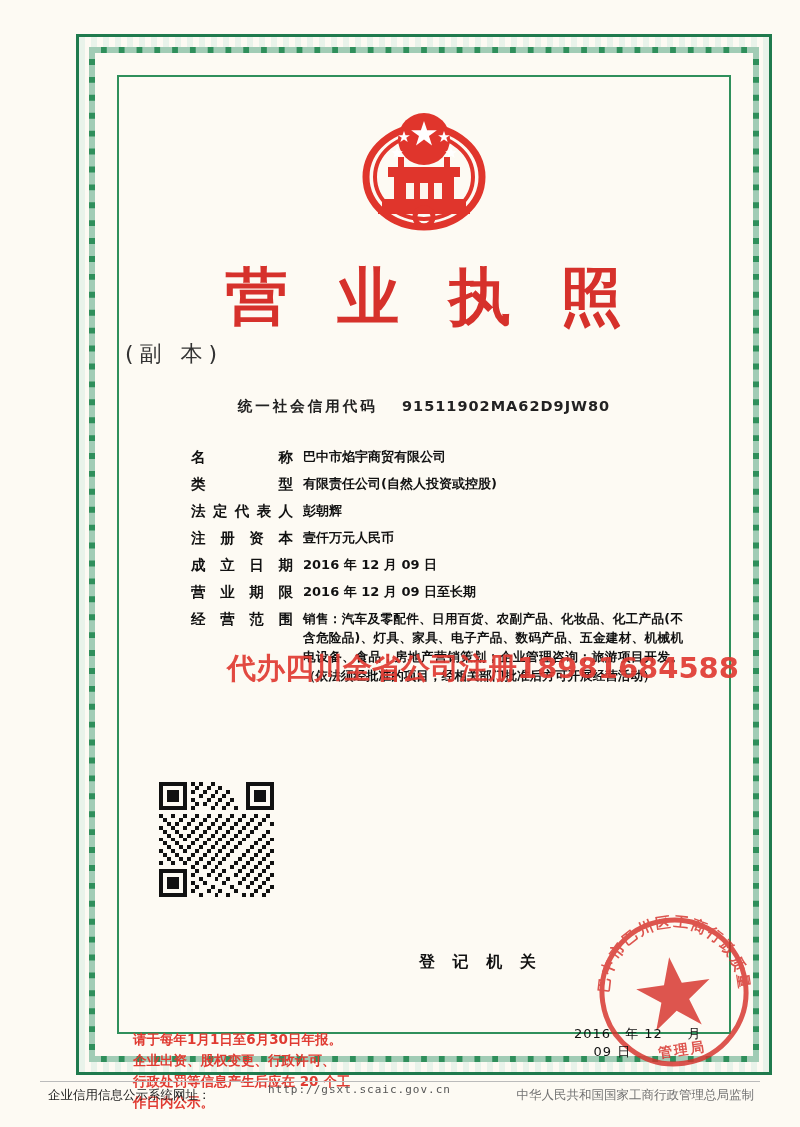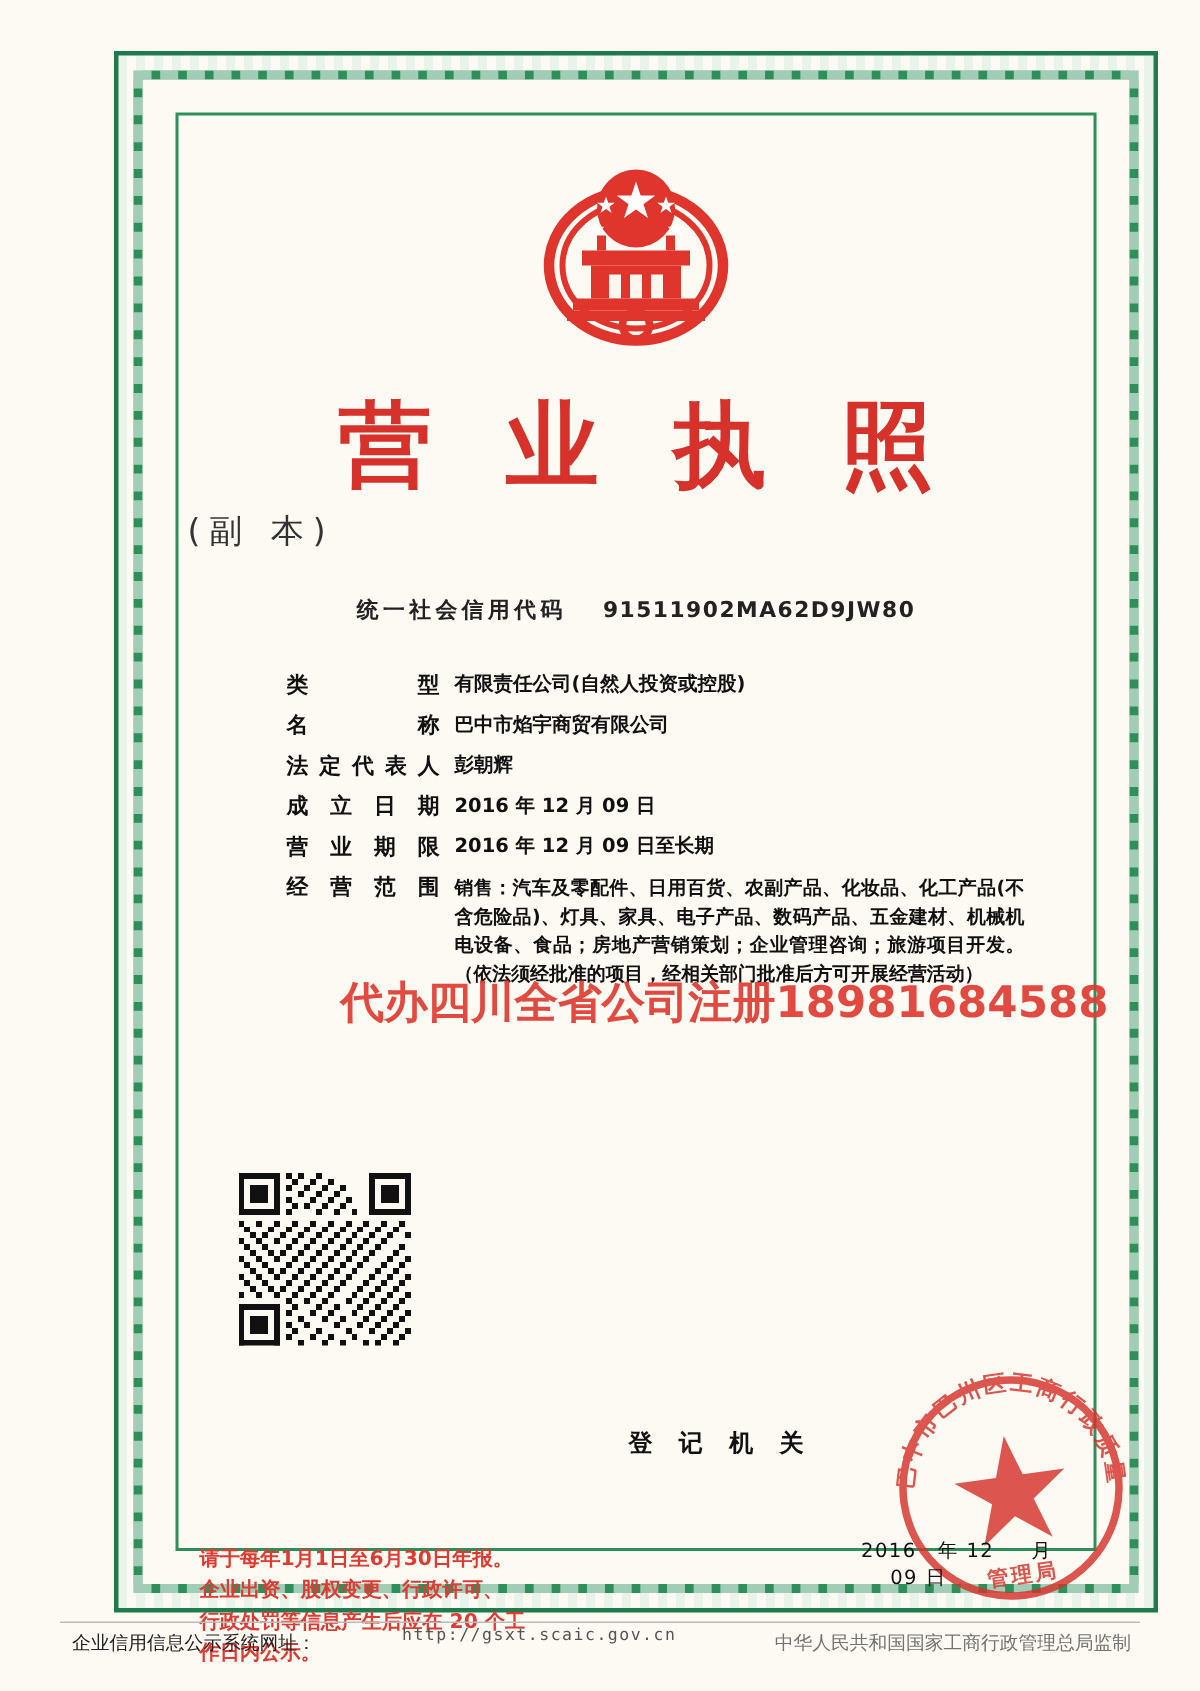--- a/index.html
+++ b/index.html
@@ -256,30 +256,34 @@
           <div class="subtitle">(副  本)</div>
 
           <div class="credit-code">
             <span class="lbl">统一社会信用代码</span>
             &nbsp;&nbsp;
             <span>91511902MA62D9JW80</span>
           </div>
 
           <div class="fields">
             <div class="row">
+              <div class="label">名 称</div>
+              <div class="value">巴中市焰宇商贸有限公司</div>
+            </div>
+            <div class="row">
               <div class="label">类 型</div>
               <div class="value">有限责任公司(自然人投资或控股)</div>
-            </div>
-            <div class="row">
-              <div class="label">名 称</div>
-              <div class="value">巴中市焰宇商贸有限公司</div>
             </div>
             <div class="row">
               <div class="label">法定代表人</div>
               <div class="value">彭朝辉</div>
+            </div>
+            <div class="row">
+              <div class="label">注册资本</div>
+              <div class="value">壹仟万元人民币</div>
             </div>
             <div class="row">
               <div class="label">成立日期</div>
               <div class="value">2016 年 12 月 09 日</div>
             </div>
             <div class="row">
               <div class="label">营业期限</div>
               <div class="value">2016 年 12 月 09 日至长期</div>
             </div>
             <div class="row scope">

